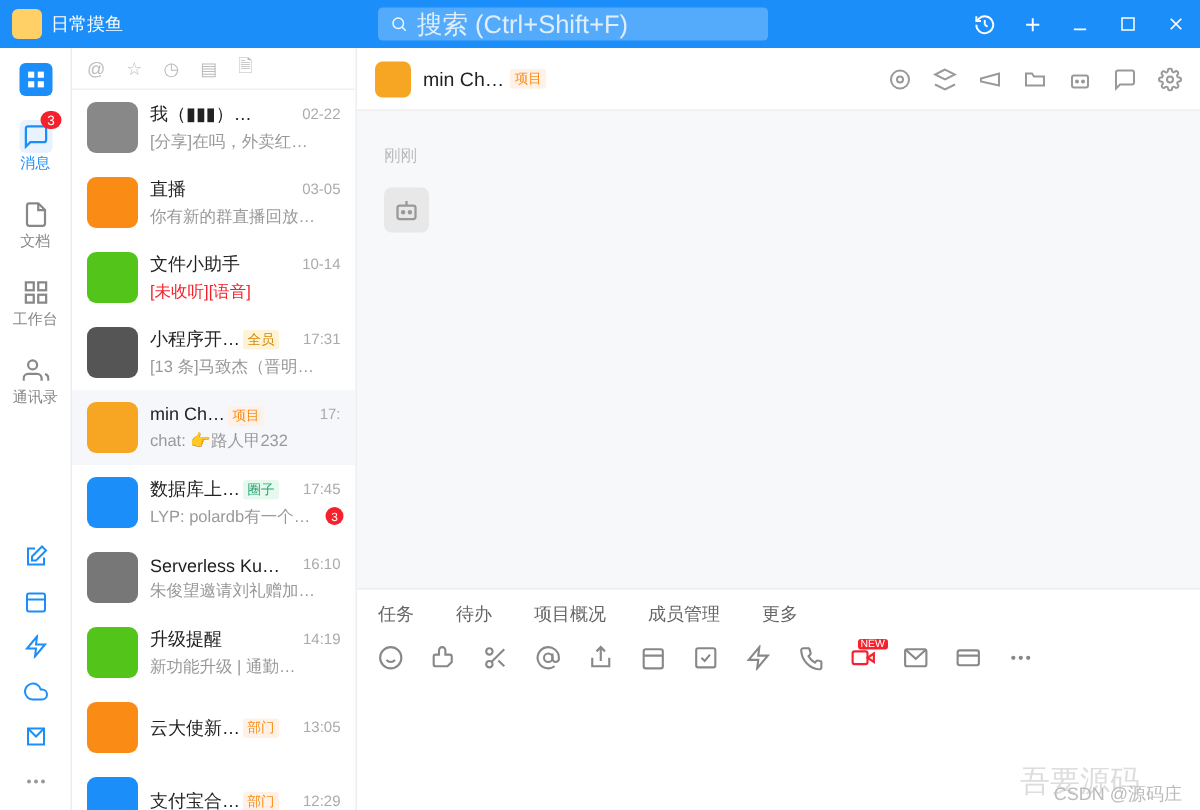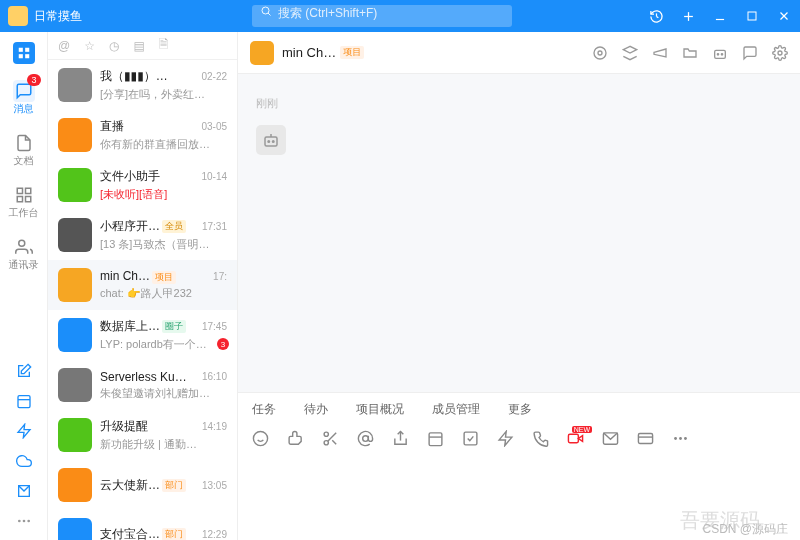--- a/index.html
+++ b/index.html
@@ -1,21 +1,21 @@
 <!DOCTYPE html>
 <html><head>
 <meta charset="utf-8">
 <style>
 *{box-sizing:border-box;margin:0;padding:0;font-family:"Microsoft YaHei",sans-serif}
 body{width:800px;height:540px;overflow:hidden;background:#fff;font-size:12px;color:#333}
 .titlebar{height:32px;background:#1b8efa;display:flex;align-items:center;padding:0 8px;color:#fff}
 .tb-avatar{width:20px;height:20px;border-radius:4px;background:#ffd066;margin-right:6px}
 .tb-title{font-size:12px}
 .searchwrap{flex:0 0 260px;margin-left:170px}
-.searchbox{height:22px;background:rgba(255,255,255,0.25);border-radius:3px;display:flex;padding:0 8px;font-size:12px;color:#e0eefc}
+.searchbox{height:22px;background:rgba(255,255,255,0.25);border-radius:3px;display:flex;align-items:center;padding:0 8px;font-size:17px;color:#e0eefc}
 .searchbox svg{margin-right:6px;opacity:.9}
 .tb-spacer{flex:1}
 .tb-icons{display:flex;gap:16px;align-items:center}
 .tb-icons span{display:flex;width:16px;height:16px;align-items:center;justify-content:center;cursor:pointer}
 .shell{display:flex;height:508px}
 .rail{width:48px;background:#fff;border-right:1px solid #eee;display:flex;flex-direction:column;align-items:center;padding-top:6px;gap:8px}
 .rail-item{width:34px;display:flex;flex-direction:column;align-items:center;justify-content:center;font-size:10px;color:#888;padding:4px 0;border-radius:4px;position:relative;cursor:pointer}
 .rail-item.active{color:#1b8efa}
 .rail-item .ri-ico{width:22px;height:22px;display:flex;align-items:center;justify-content:center;border-radius:4px}
 .rail-item.active .ri-ico{background:#e9f3ff}

